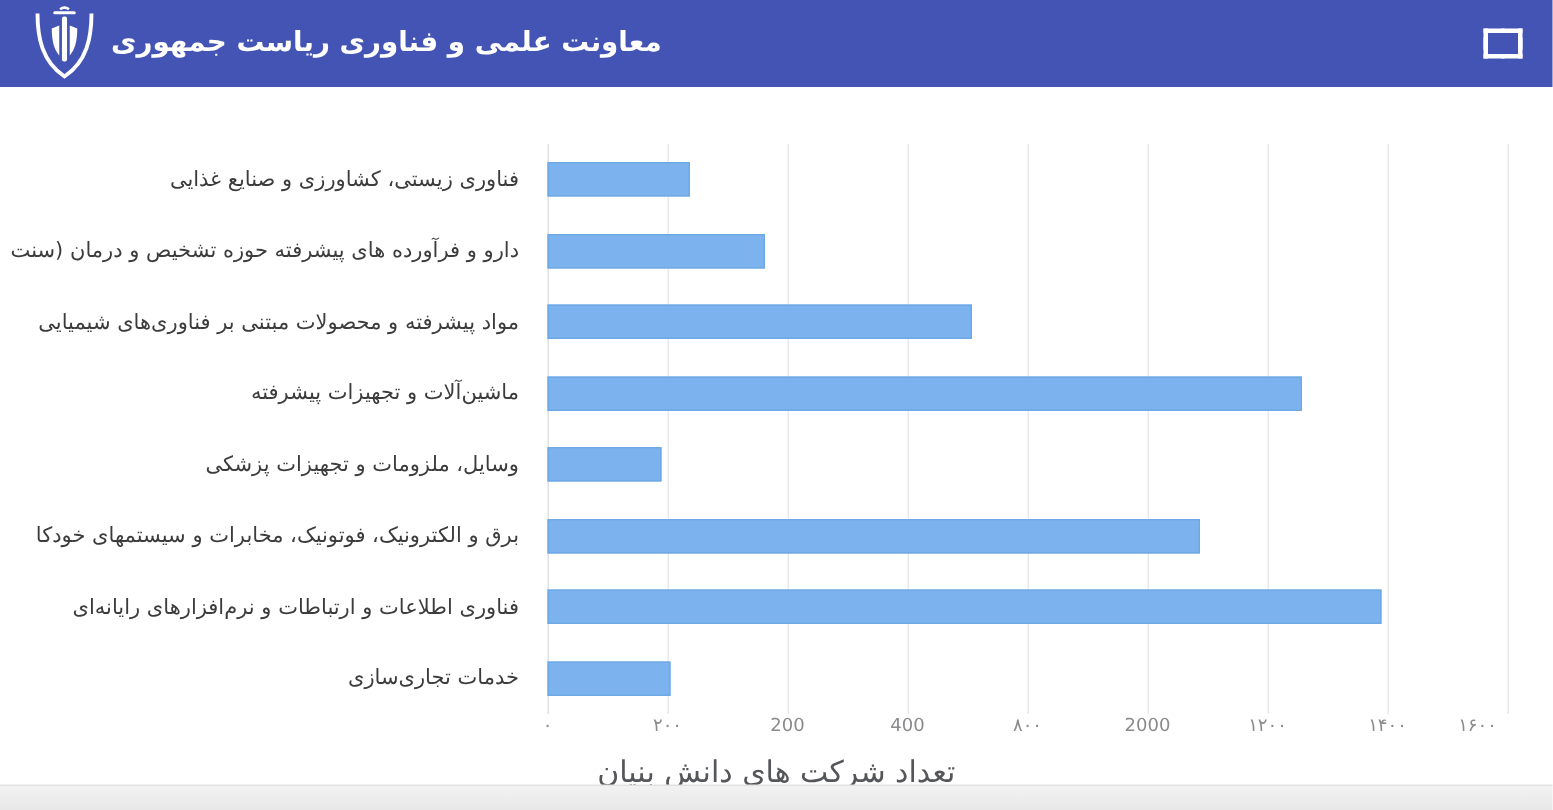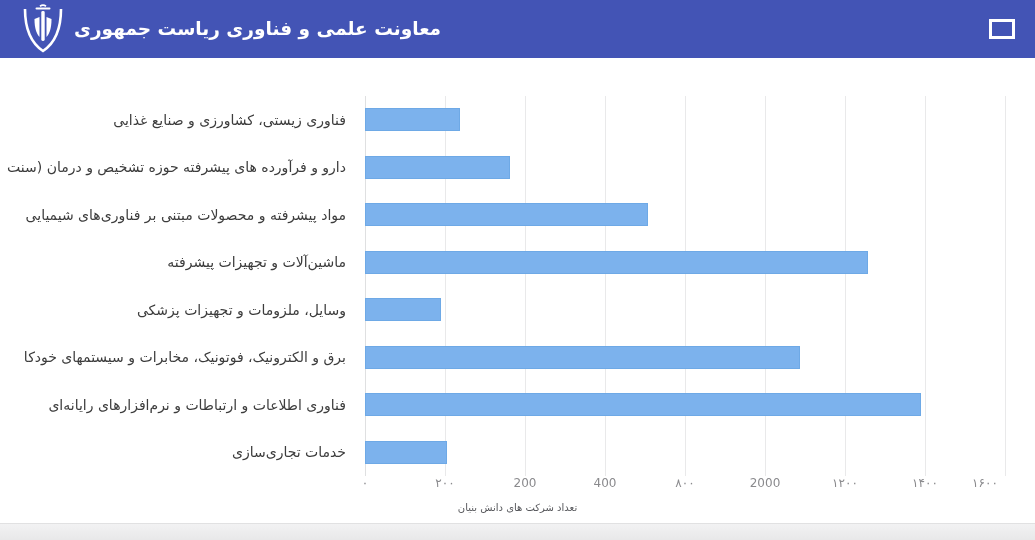--- a/index.html
+++ b/index.html
@@ -66,21 +66,21 @@
     height:20px;line-height:20px;
   }
 
   .xticks{position:absolute;left:365px;top:398px;width:660px;height:24px;}
   .xtick{
     position:absolute;top:0;font-size:12px;color:#8a8a8d;
     transform:translateX(-50%);white-space:nowrap;direction:rtl;
   }
   .axis-title{
     position:absolute;left:0;top:424px;width:1035px;text-align:center;
-    font-size:10px;color:#55565a;direction:rtl;
+    font-size:20px;color:#55565a;direction:rtl;
   }
 
   .footer-strip{
     position:absolute;left:0;bottom:0;width:1035px;height:16px;
     background:linear-gradient(#f2f2f3,#e8e8e9);
     border-top:1px solid #e1e1e2;
   }
 </style>
 </head>
 <body>

